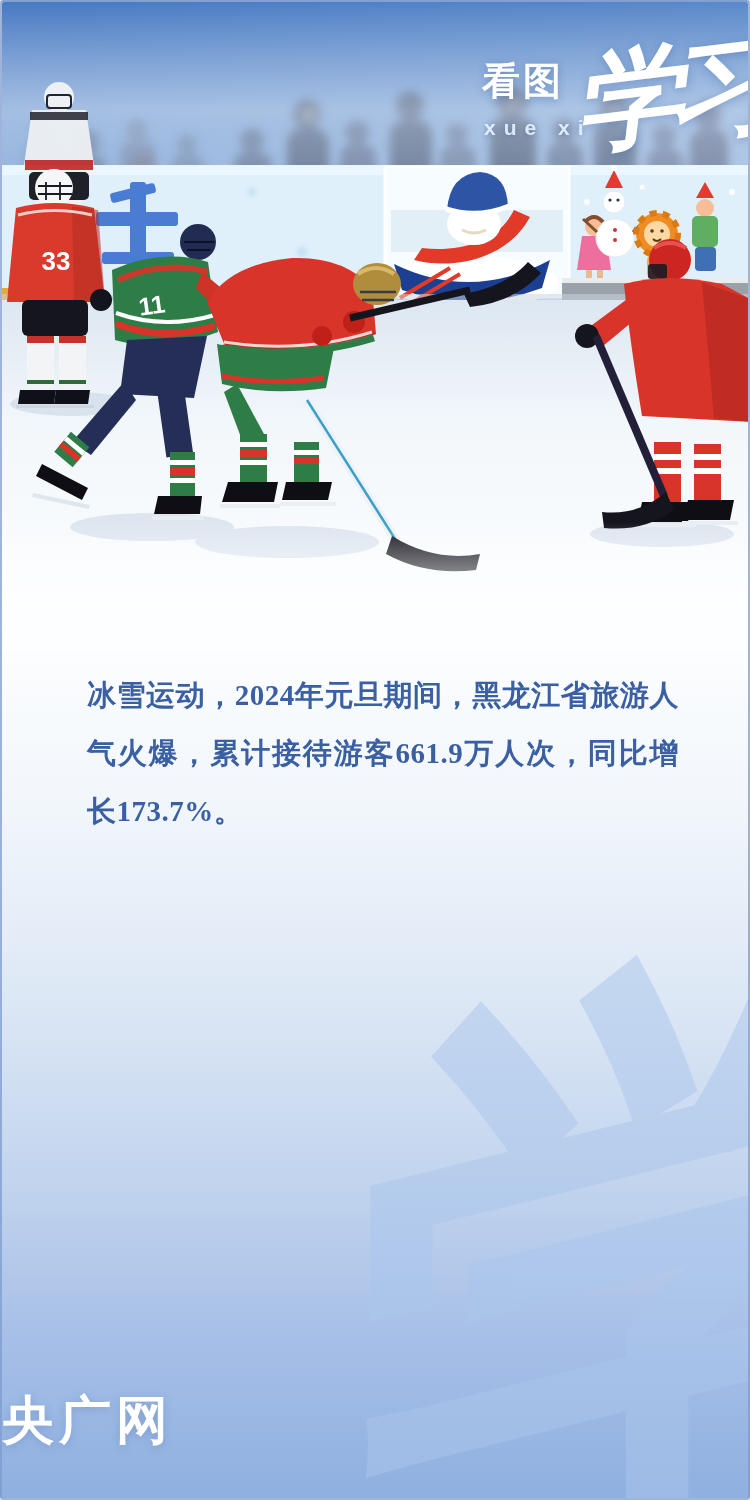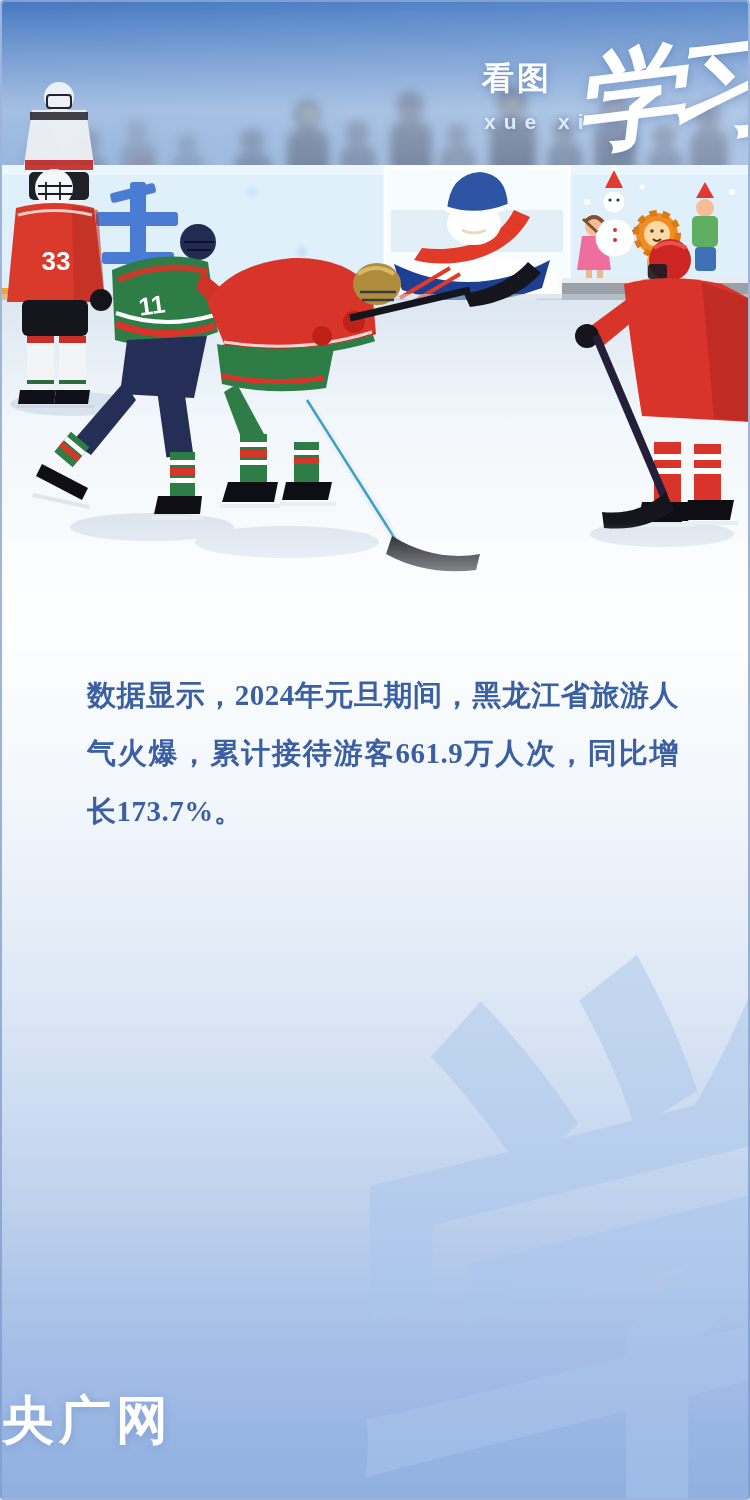--- a/index.html
+++ b/index.html
@@ -15,21 +15,21 @@
       #fdfeff 0%, #fdfeff 42%, #f1f6fb 54%,
       #dce7f5 67%, #bfd2ed 80%, #a5bee7 90%, #8fb0e0 100%);
     font-family:"Liberation Sans","DejaVu Sans",sans-serif;
   }
   
   .photo-wrap{position:absolute;top:0;left:0;width:750px;height:650px;}
   .photo-wrap svg{display:block;}
   
   .logo{position:absolute;top:60px;left:480px;width:268px;height:130px;color:#fff;}
   .logo-kantu{
-    font-weight:900;font-size:32px;line-height:1;letter-spacing:3px;
+    font-weight:900;font-size:38px;line-height:1;letter-spacing:3px;
     text-shadow:0 2px 8px rgba(30,70,140,.35);
   }
   .logo-pinyin{
     margin-top:16px;margin-left:2px;
     font-weight:700;font-size:21px;letter-spacing:8px;
     color:rgba(230,242,255,.92);
     text-shadow:0 1px 5px rgba(30,70,140,.3);
   }
   .logo-script{
     position:absolute;top:-24px;left:92px;width:170px;
@@ -392,21 +392,21 @@
   </svg>
   </div>
 
   <div class="logo">
     <div class="logo-kantu">看图</div>
     <div class="logo-pinyin">xue xi</div>
     <div class="logo-script">学习</div>
   </div>
 
   <div class="article">
-    <p>数据显示，2024年元旦期间，黑龙江省旅游人气火爆，累计接待游客661.9万人次，同比增长173.7%。</p>
+    <p>冰雪运动，2024年元旦期间，黑龙江省旅游人气火爆，累计接待游客661.9万人次，同比增长173.7%。</p>
   </div>
 
   <div class="watermark">学</div>
 
   <div class="footer">
     <span class="footer-logo">央广网</span>
   </div>
 
 </div>
 

